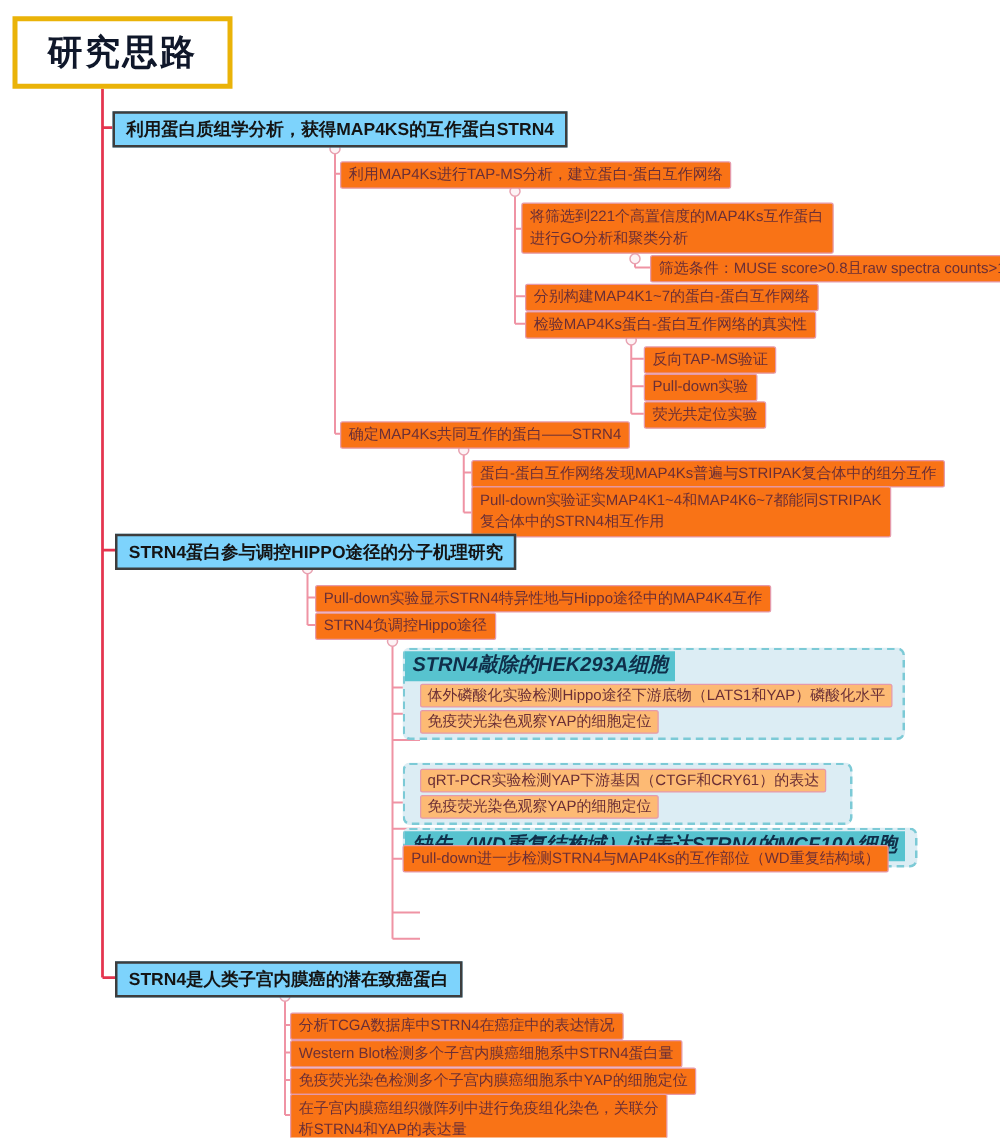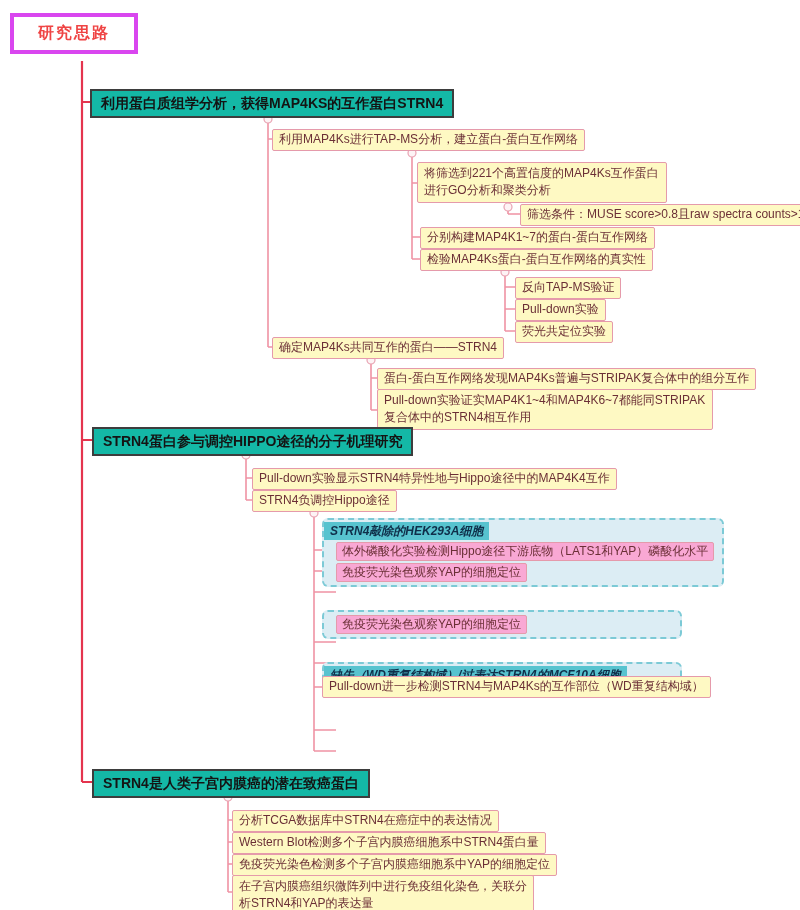--- a/index.html
+++ b/index.html
@@ -2,46 +2,46 @@
 <html><head>
 <meta charset="utf-8">
 <style>
   html,body{margin:0;padding:0;}
   body{
     width:800px;height:910px;position:relative;background:#ffffff;
     font-family:"Liberation Sans",sans-serif;overflow:hidden;
   }
   svg.lines{position:absolute;left:0;top:0;z-index:0;}
   .title-node{
-    position:absolute;z-index:2;background:#fff;border:4px solid #d946ef;
-    color:#ef4444;font-weight:bold;font-size:16px;padding:6px 24px;
+    position:absolute;z-index:2;background:#fff;border:4px solid #eab308;
+    color:#0f172a;font-weight:bold;font-size:28px;padding:6px 24px;
     white-space:nowrap;letter-spacing:2px;
   }
   .bold-node{
-    position:absolute;z-index:2;background:#14b8a6;border:2px solid #3d3d3d;
+    position:absolute;z-index:2;background:#7dd3fc;border:2px solid #3d3d3d;
     color:#141414;font-weight:bold;font-size:14px;line-height:1.35;
     padding:3px 9px;white-space:nowrap;
   }
   .node{
-    position:absolute;z-index:2;background:#fef9c3;border:1px solid #e59aab;
+    position:absolute;z-index:2;background:#f97316;border:1px solid #e59aab;
     color:#6b2f36;font-size:12px;line-height:1.3;padding:2px 6px;
     white-space:nowrap;border-radius:2px;
   }
   .wrap{white-space:normal;line-height:1.45;}
   .group{
     position:absolute;z-index:1;background:#dcedf4;border:2px dashed #7ccad6;
     border-radius:6px;padding:1px 8px 3px 0;min-width:348px;width:fit-content;
   }
   .group-header{
     display:inline-block;background:#57c3cf;color:#0f2f4a;font-style:italic;
-    font-weight:bold;font-size:12px;line-height:1.5;padding:0 6px;
+    font-weight:bold;font-size:16px;line-height:1.5;padding:0 6px;
     white-space:nowrap;
   }
   .group .node-in{
-    display:block;width:fit-content;margin:2px 0 0 12px;background:#f9a8d4;
+    display:block;width:fit-content;margin:2px 0 0 12px;background:#fdba74;
     border:1px solid #e59aab;color:#6b2f36;font-size:12px;line-height:1.25;
     padding:1px 5px;white-space:nowrap;border-radius:2px;
   }
 </style>
 </head>
 <body>
 
 <svg class="lines" width="800" height="910">
 
   <path d="M82,61 V782 M82,102 H90 M82,440 H92 M82,782 H92" stroke="#e4344e" stroke-width="2.2" fill="none"></path>
@@ -95,20 +95,21 @@
 <div class="node" style="left:252px;top:468px">Pull-down实验显示STRN4特异性地与Hippo途径中的MAP4K4互作</div>
 <div class="node" style="left:252px;top:490px">STRN4负调控Hippo途径</div>
 
 <div class="group" style="left:322px;top:518px">
   <span class="group-header">STRN4敲除的HEK293A细胞</span>
   <span class="node-in">体外磷酸化实验检测Hippo途径下游底物（LATS1和YAP）磷酸化水平</span>
   <span class="node-in">免疫荧光染色观察YAP的细胞定位</span>
 </div>
 
 <div class="group" style="left:322px;top:610px">
+  <span class="node-in">qRT-PCR实验检测YAP下游基因（CTGF和CRY61）的表达</span>
   <span class="node-in">免疫荧光染色观察YAP的细胞定位</span>
 </div>
 
 <div class="node" style="left:322px;top:676px">Pull-down进一步检测STRN4与MAP4Ks的互作部位（WD重复结构域）</div>
 
 <div class="group" style="left:322px;top:662px">
   <span class="group-header">缺失（WD重复结构域）/过表达STRN4的MCF10A细胞</span>
 </div>
 
 <div class="bold-node" style="left:92px;top:769px">STRN4是人类子宫内膜癌的潜在致癌蛋白</div>

